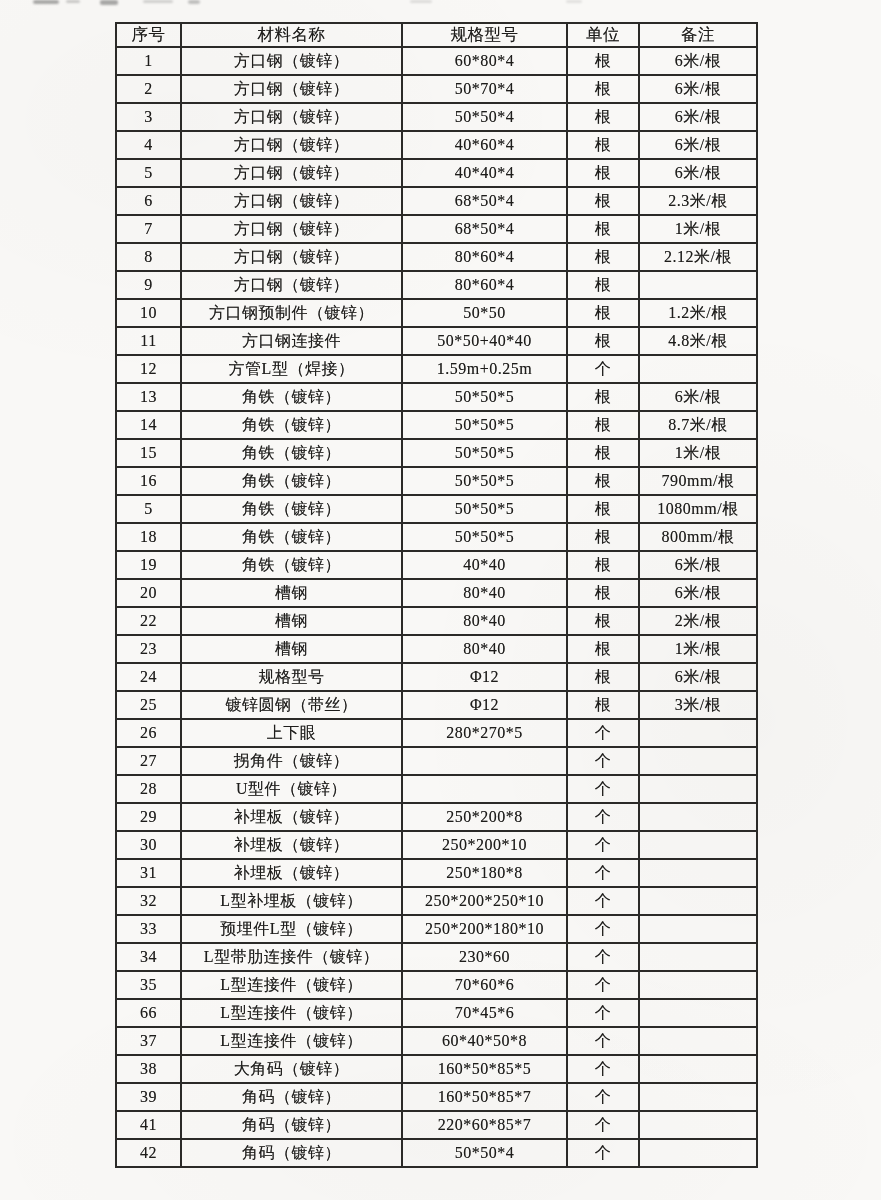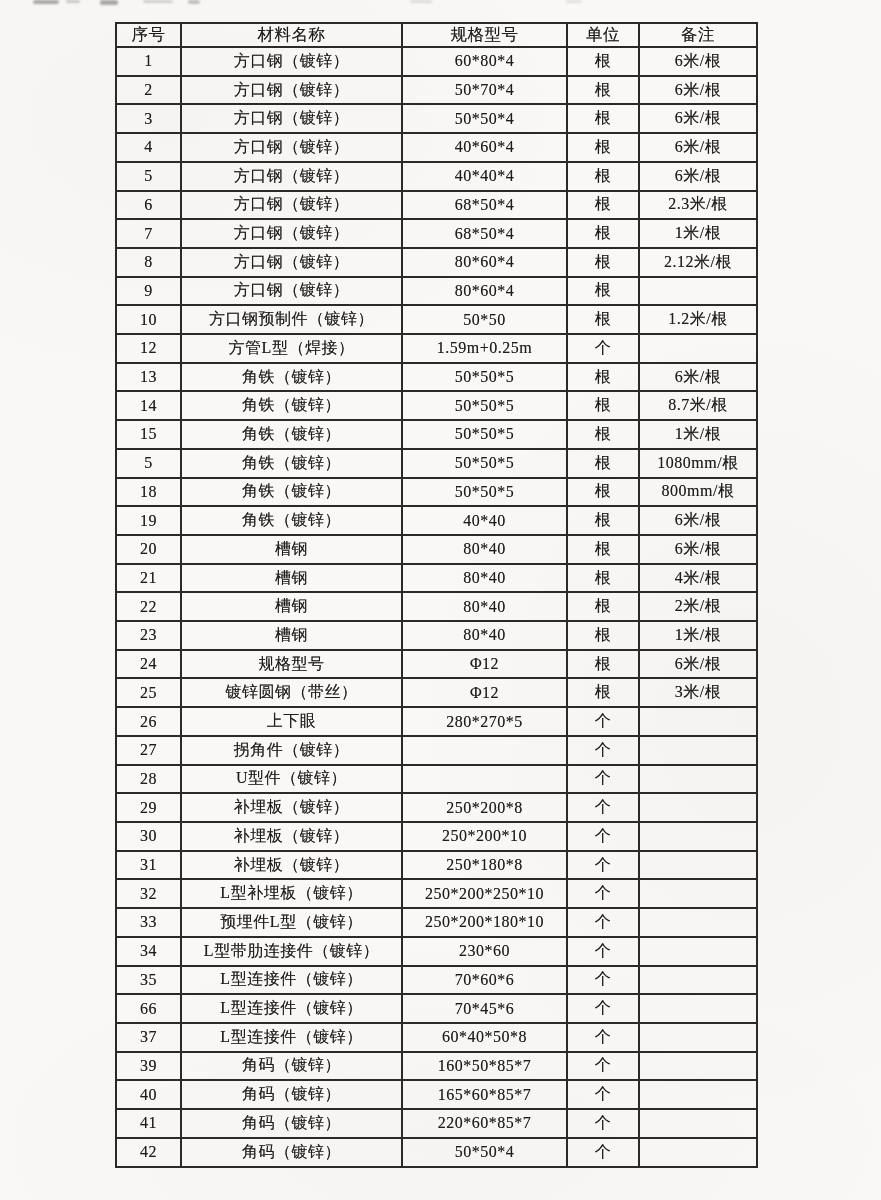--- a/index.html
+++ b/index.html
@@ -162,20 +162,27 @@
           <td></td>
         </tr>
         <tr>
           <td>10</td>
           <td>方口钢预制件（镀锌）</td>
           <td>50*50</td>
           <td>根</td>
           <td>1.2米/根</td>
         </tr>
         <tr>
+          <td>11</td>
+          <td>方口钢连接件</td>
+          <td>50*50+40*40</td>
+          <td>根</td>
+          <td>4.8米/根</td>
+        </tr>
+        <tr>
           <td>12</td>
           <td>方管L型（焊接）</td>
           <td>1.59m+0.25m</td>
           <td>个</td>
           <td></td>
         </tr>
         <tr>
           <td>13</td>
           <td>角铁（镀锌）</td>
           <td>50*50*5</td>
@@ -190,20 +197,27 @@
           <td>8.7米/根</td>
         </tr>
         <tr>
           <td>15</td>
           <td>角铁（镀锌）</td>
           <td>50*50*5</td>
           <td>根</td>
           <td>1米/根</td>
         </tr>
         <tr>
+          <td>16</td>
+          <td>角铁（镀锌）</td>
+          <td>50*50*5</td>
+          <td>根</td>
+          <td>790mm/根</td>
+        </tr>
+        <tr>
           <td>5</td>
           <td>角铁（镀锌）</td>
           <td>50*50*5</td>
           <td>根</td>
           <td>1080mm/根</td>
         </tr>
         <tr>
           <td>18</td>
           <td>角铁（镀锌）</td>
           <td>50*50*5</td>
@@ -218,27 +232,20 @@
           <td>6米/根</td>
         </tr>
         <tr>
           <td>20</td>
           <td>槽钢</td>
           <td>80*40</td>
           <td>根</td>
           <td>6米/根</td>
         </tr>
         <tr>
-          <td>21</td>
-          <td>槽钢</td>
-          <td>80*40</td>
-          <td>根</td>
-          <td>4米/根</td>
-        </tr>
-        <tr>
           <td>22</td>
           <td>槽钢</td>
           <td>80*40</td>
           <td>根</td>
           <td>2米/根</td>
         </tr>
         <tr>
           <td>23</td>
           <td>槽钢</td>
           <td>80*40</td>
@@ -337,30 +344,30 @@
           <td></td>
         </tr>
         <tr>
           <td>37</td>
           <td>L型连接件（镀锌）</td>
           <td>60*40*50*8</td>
           <td>个</td>
           <td></td>
         </tr>
         <tr>
+          <td>38</td>
+          <td>大角码（镀锌）</td>
+          <td>160*50*85*5</td>
+          <td>个</td>
+          <td></td>
+        </tr>
+        <tr>
           <td>39</td>
           <td>角码（镀锌）</td>
           <td>160*50*85*7</td>
-          <td>个</td>
-          <td></td>
-        </tr>
-        <tr>
-          <td>40</td>
-          <td>角码（镀锌）</td>
-          <td>165*60*85*7</td>
           <td>个</td>
           <td></td>
         </tr>
         <tr>
           <td>41</td>
           <td>角码（镀锌）</td>
           <td>220*60*85*7</td>
           <td>个</td>
           <td></td>
         </tr>

